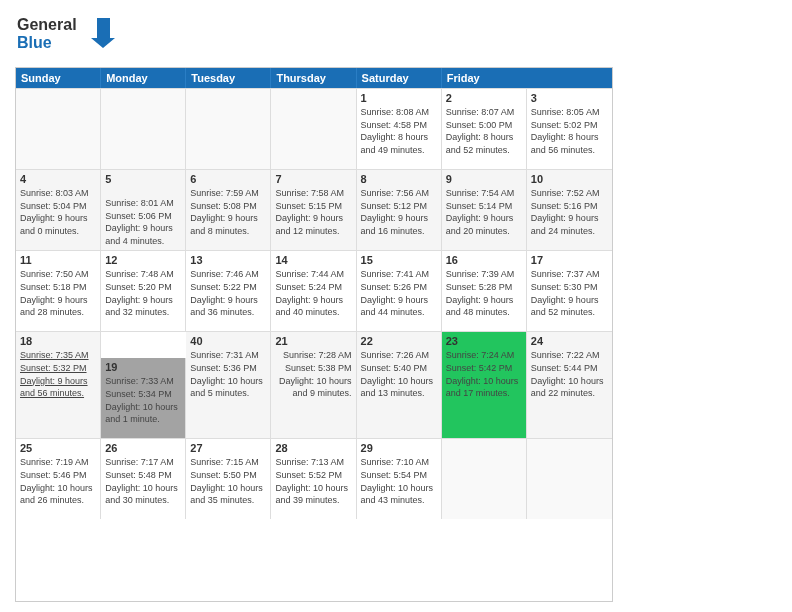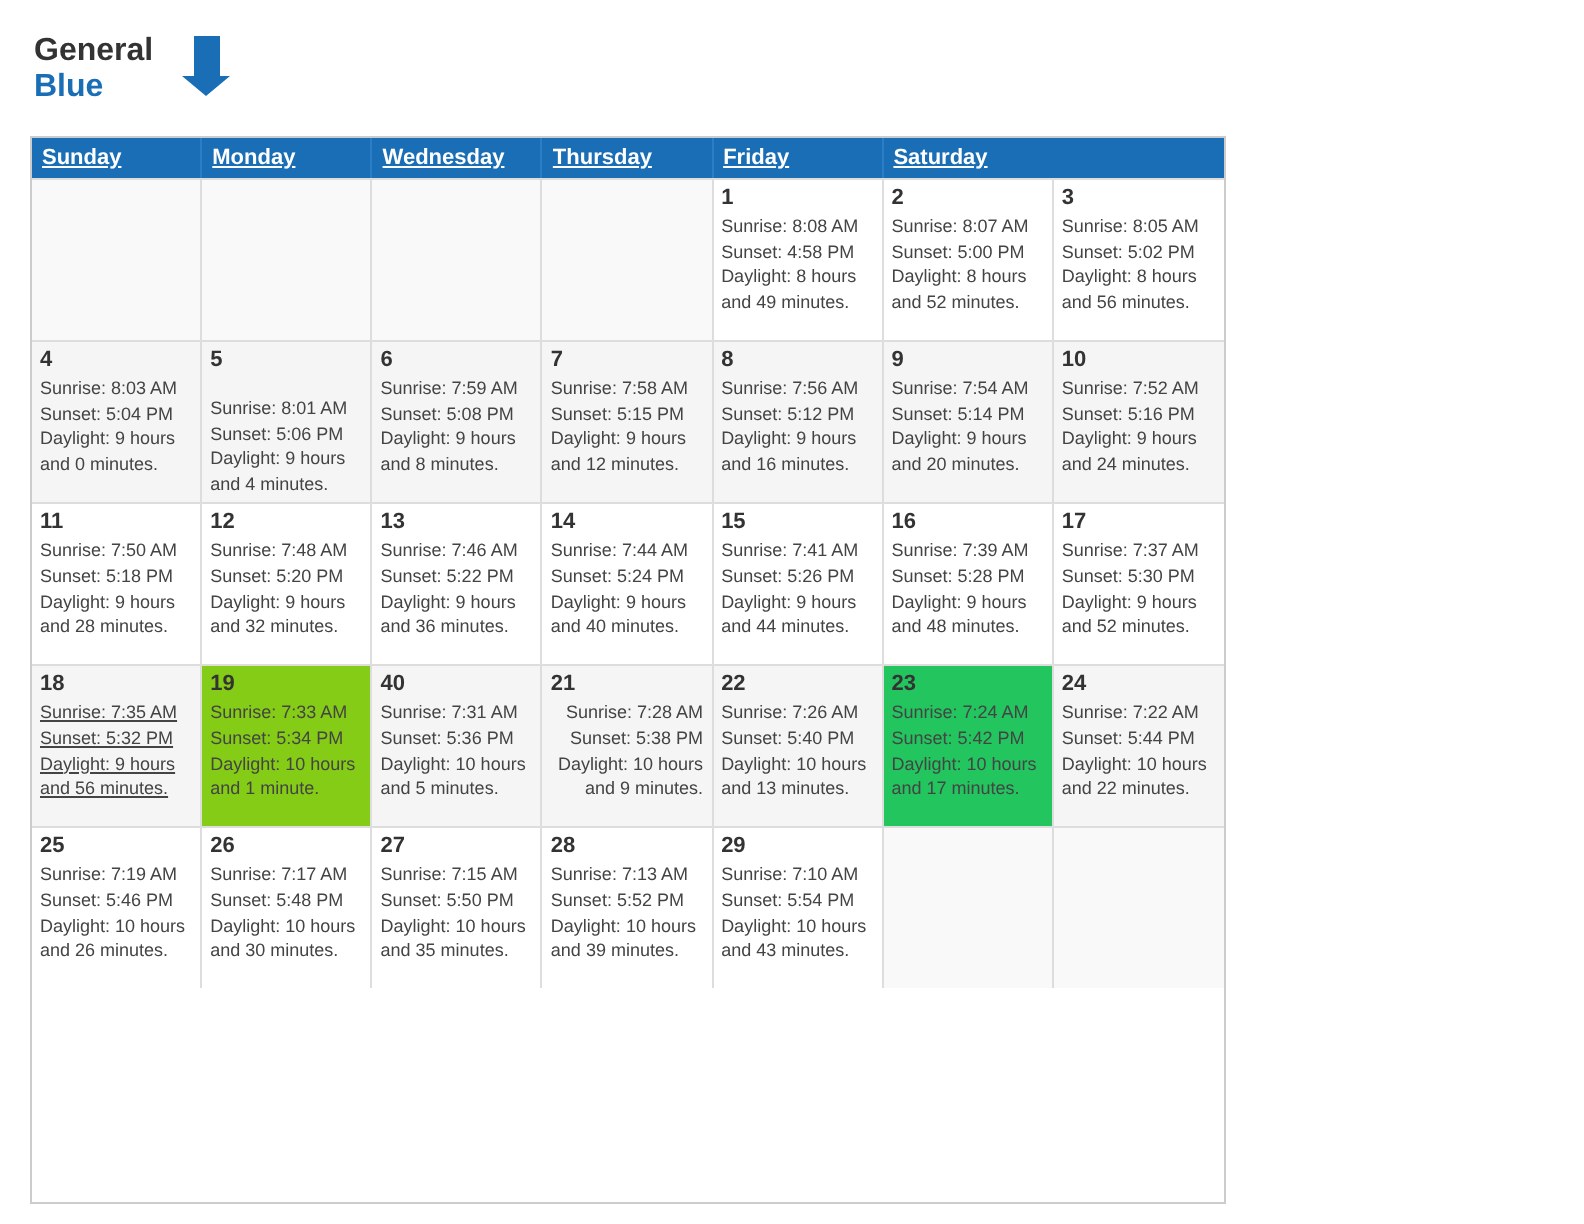--- a/index.html
+++ b/index.html
@@ -11,21 +11,21 @@
     
     .logo { display: flex; align-items: center; }
     
     .title-area { text-align: right; }
     .main-title { font-size: 32px; font-weight: normal; color: #333; }
     .subtitle { font-size: 14px; color: #555; }
     
     .calendar { flex: 1; border: 1px solid #ccc; }
     
     .cal-header { display: grid; grid-template-columns: repeat(7, 1fr); background: #1a6eb5; }
-    .cal-header-cell { color: #fff; font-size: 11px; font-weight: bold; padding: 4px 5px; text-align: left; border-right: 1px solid #2a7ec5; text-decoration: underline; }
+    .cal-header-cell { color: #fff; font-size: 11px; font-weight: bold; padding: 4px 5px; text-align: left; border-right: 1px solid #2a7ec5; }
     .cal-header-cell:last-child { border-right: none; }
     
     .cal-body { display: flex; flex-direction: column; flex: 1; }
     .cal-row { display: grid; grid-template-columns: repeat(7, 1fr); border-top: 1px solid #ddd; flex: 1; }
     
     .cal-cell { border-right: 1px solid #ddd; padding: 3px 4px; font-size: 9.5px; color: #333; vertical-align: top; min-height: 80px; }
     .cal-cell:last-child { border-right: none; }
     .cal-cell.empty { background: #f9f9f9; }
     
     .day-num { font-size: 11px; font-weight: bold; color: #333; margin-bottom: 2px; }
@@ -48,24 +48,24 @@
     <div class="title-area">
       <div class="main-title"></div>
       <div class="subtitle"></div>
     </div>
   </div>
 
   <div class="calendar">
     <div class="cal-header" id="cal-header-row">
         <div class="cal-header-cell">Sunday</div>
         <div class="cal-header-cell">Monday</div>
-        <div class="cal-header-cell">Wednesday</div>
+        <div class="cal-header-cell">Tuesday</div>
         <div class="cal-header-cell">Thursday</div>
+        <div class="cal-header-cell">Saturday</div>
         <div class="cal-header-cell">Friday</div>
-        <div class="cal-header-cell">Saturday</div>
       </div>
     <div class="cal-body" id="cal-body">
         <div class="cal-row">
           <div class="cal-cell empty"></div>
           <div class="cal-cell empty"></div>
           <div class="cal-cell empty"></div>
           <div class="cal-cell empty"></div>
           <div class="cal-cell">
             <div class="day-num">1</div>
             <div class="day-info" style="white-space: pre-line;">Sunrise: 8:08 AM
@@ -191,21 +191,21 @@
           </div>
         </div>
         <div class="cal-row">
           <div class="cal-cell" style="background: rgb(245, 245, 245);">
             <div class="day-num">18</div>
             <div class="day-info" style="white-space: pre-line; text-decoration: underline;">Sunrise: 7:35 AM
 Sunset: 5:32 PM
 Daylight: 9 hours
 and 56 minutes.</div>
           </div>
-          <div class="cal-cell" style="background: #84cc16;">
+          <div class="cal-cell" style="background: #a3a3a3; margin-top: 26px;">
             <div class="day-num">19</div>
             <div class="day-info" style="white-space: pre-line;">Sunrise: 7:33 AM
 Sunset: 5:34 PM
 Daylight: 10 hours
 and 1 minute.</div>
           </div>
           <div class="cal-cell" style="background: rgb(245, 245, 245);">
             <div class="day-num">40</div>
             <div class="day-info" style="white-space: pre-line;">Sunrise: 7:31 AM
 Sunset: 5:36 PM

